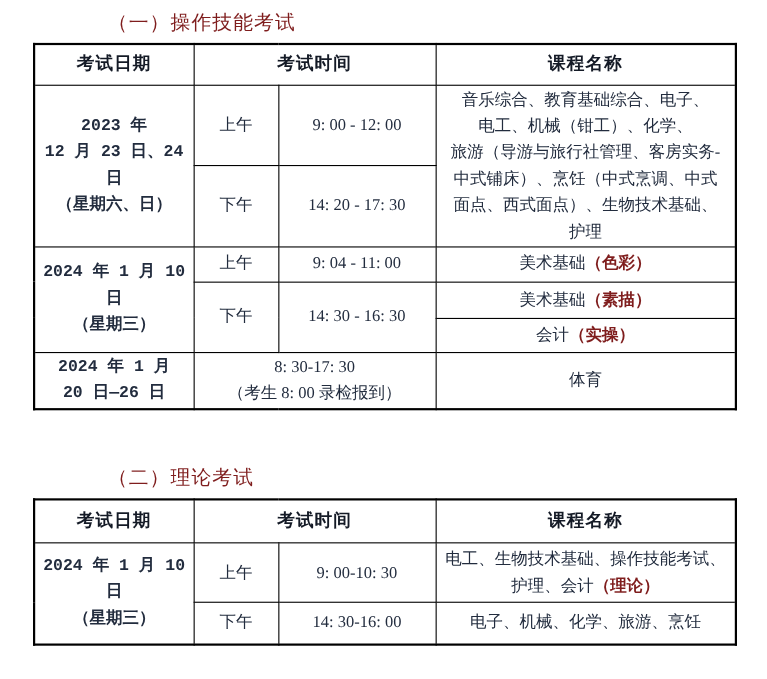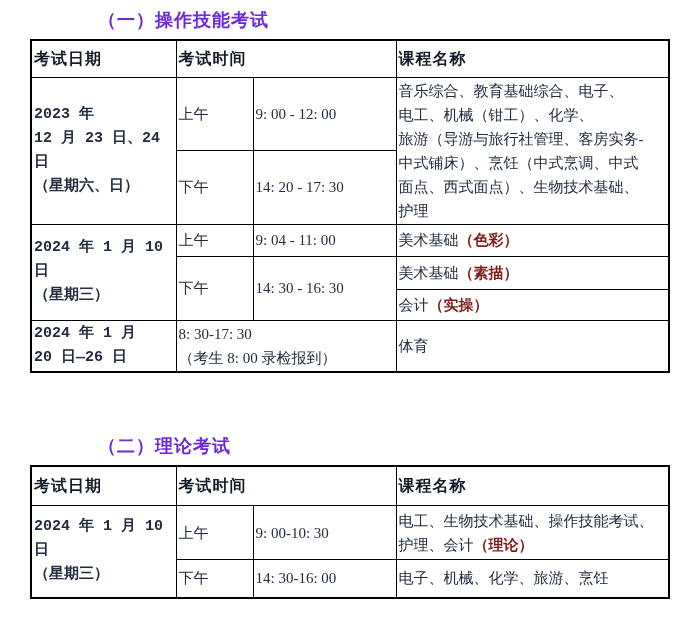--- a/index.html
+++ b/index.html
@@ -7,37 +7,37 @@
     position:relative;
     width:697px;height:617px;
     background:#ffffff;
     font-family:"Liberation Serif","DejaVu Serif",serif;
     color:#222c3e;
     overflow:hidden;
   }
   .sec-title{
     margin:0 0 0 98px;
     font-size:18px;
-    font-weight:bold;
-    color:#6d28d9;
+    font-weight:normal;
+    color:#7f1d1d;
     letter-spacing:1px;
   }
   .sec-title.first{padding-top:8px;}
-  .sec-title.second{margin-top:18px;}
+  .sec-title.second{margin-top:6px;}
   table.exam-table{
     border-collapse:collapse;
     table-layout:fixed;
     width:638px;
     margin:7px 0 0 30px;
     border:2px solid #000;
   }
   table.exam-table th,
   table.exam-table td{
     border:1px solid #000;
-    text-align:left;
+    text-align:center;
     vertical-align:middle;
     padding:1px 2px;
     font-size:15px;
     line-height:24px;
     overflow:hidden;
   }
   table.exam-table th{
     font-size:16px;
     font-weight:bold;
     color:#141a26;

